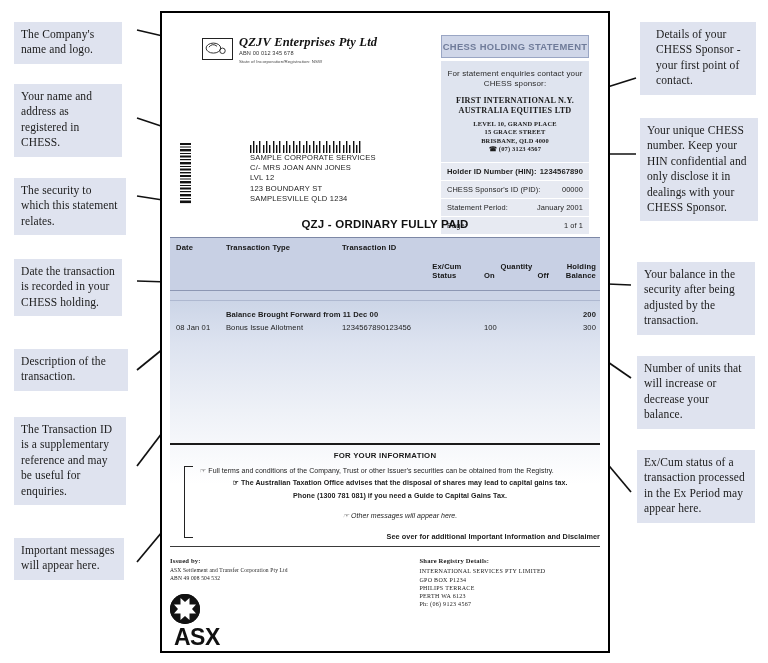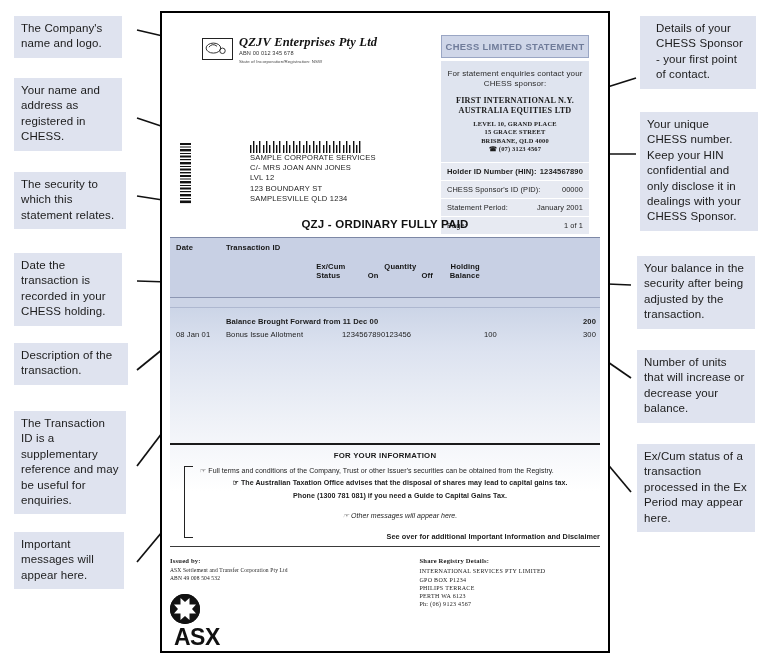--- a/index.html
+++ b/index.html
@@ -3,23 +3,23 @@
 <meta charset="utf-8">
 <style>
   html,body{margin:0;padding:0;background:#ffffff;}
   body{
     width:768px;height:663px;position:relative;overflow:hidden;
     font-family:"Liberation Sans",sans-serif;color:#1a1a1a;
   }
   
   .callout{
     position:absolute;background:#dfe3ef;color:#1b1b1b;
-    font-family:Liberation Sans, sans-serif;
+    font-family:Liberation Serif, serif;
     font-size:11.5px;line-height:15.4px;padding:5px 7px 6px 7px;
-    box-sizing:border-box;letter-spacing:.1px;
+    box-sizing:border-box;letter-spacing:.1px;margin-top:6px;
   }
   
   .arrows{position:absolute;left:0;top:0;width:768px;height:663px;pointer-events:none;}
   
   #statement-page{
     position:absolute;left:160px;top:11px;width:450px;height:642px;
     background:#ffffff;border:2px solid #000;box-sizing:border-box;
     overflow:hidden;
   }
   .doc{position:relative;width:100%;height:100%;}
@@ -59,21 +59,21 @@
   .kv-row .val{font-weight:inherit;}
   
   .sec-title{
     position:absolute;left:0;right:0;top:205px;text-align:center;
     font-size:11.5px;font-weight:700;letter-spacing:.2px;color:#111;
   }
   
   .tbl-wrap{position:absolute;left:8px;right:8px;top:224px;}
   .tbl-head{
     background:#c8d0e4;border-top:1px solid #7d88a6;border-bottom:1px solid #8d97b3;
-    display:flex;font-size:7.6px;font-weight:700;color:#151515;padding:5px 0 16px 0;letter-spacing:.15px;
+    display:flex;font-size:7.6px;font-weight:700;color:#151515;padding:5px 0 9px 0;letter-spacing:.15px;
   }
   .tbl-subbar{height:9px;background:#ccd4e6;border-bottom:1px solid #aeb8d0;}
   .c-date{width:13%;padding-left:6px;box-sizing:border-box;}
   .c-type{width:27%;}
   .c-tid{width:21%;text-align:left;}
   .c-ex{width:12%;text-align:left;}
   .c-qty{width:17%;text-align:left;}
   .c-bal{width:10%;text-align:right;padding-right:4px;box-sizing:border-box;}
   .two-line{line-height:9.4px;margin-top:19px;}
   .qty-sub{display:flex;justify-content:space-between;padding-right:8px;}
@@ -260,21 +260,21 @@
 
   <div class="addr-block">
     <div>SAMPLE CORPORATE SERVICES</div>
     <div>C/- MRS JOAN ANN JONES</div>
     <div>LVL 12</div>
     <div>123 BOUNDARY ST</div>
     <div>SAMPLESVILLE  QLD  1234</div>
   </div>
 
   <div class="right-panel">
-    <div class="chess-badge">CHESS LIMITED STATEMENT</div>
+    <div class="chess-badge">CHESS HOLDING STATEMENT</div>
     <div class="sponsor-box">
       <div class="sponsor-lead">For statement enquiries contact your CHESS sponsor:</div>
       <div class="sponsor-name">
         <div>FIRST  INTERNATIONAL N.Y.</div>
         <div>AUSTRALIA  EQUITIES LTD</div>
       </div>
       <div class="sponsor-addr">
         <div>LEVEL 10, GRAND PLACE</div>
         <div>15 GRACE STREET</div>
         <div>BRISBANE, QLD 4000</div>
@@ -297,20 +297,21 @@
       <span>Page:</span>
       <span class="val">1 of 1</span>
     </div>
   </div>
 
   <div class="sec-title">QZJ - ORDINARY FULLY PAID</div>
 
   <div class="tbl-wrap">
     <div class="tbl-head">
       <div class="c-date">Date</div>
+      <div class="c-type">Transaction Type</div>
       <div class="c-tid">Transaction ID</div>
       <div class="c-ex two-line">
         <div>Ex/Cum</div>
         <div>Status</div>
       </div>
       <div class="c-qty two-line">
         <div style="text-align:center;padding-right:8px;">Quantity</div>
         <div class="qty-sub">
           <span>On</span>
           <span>Off</span>

